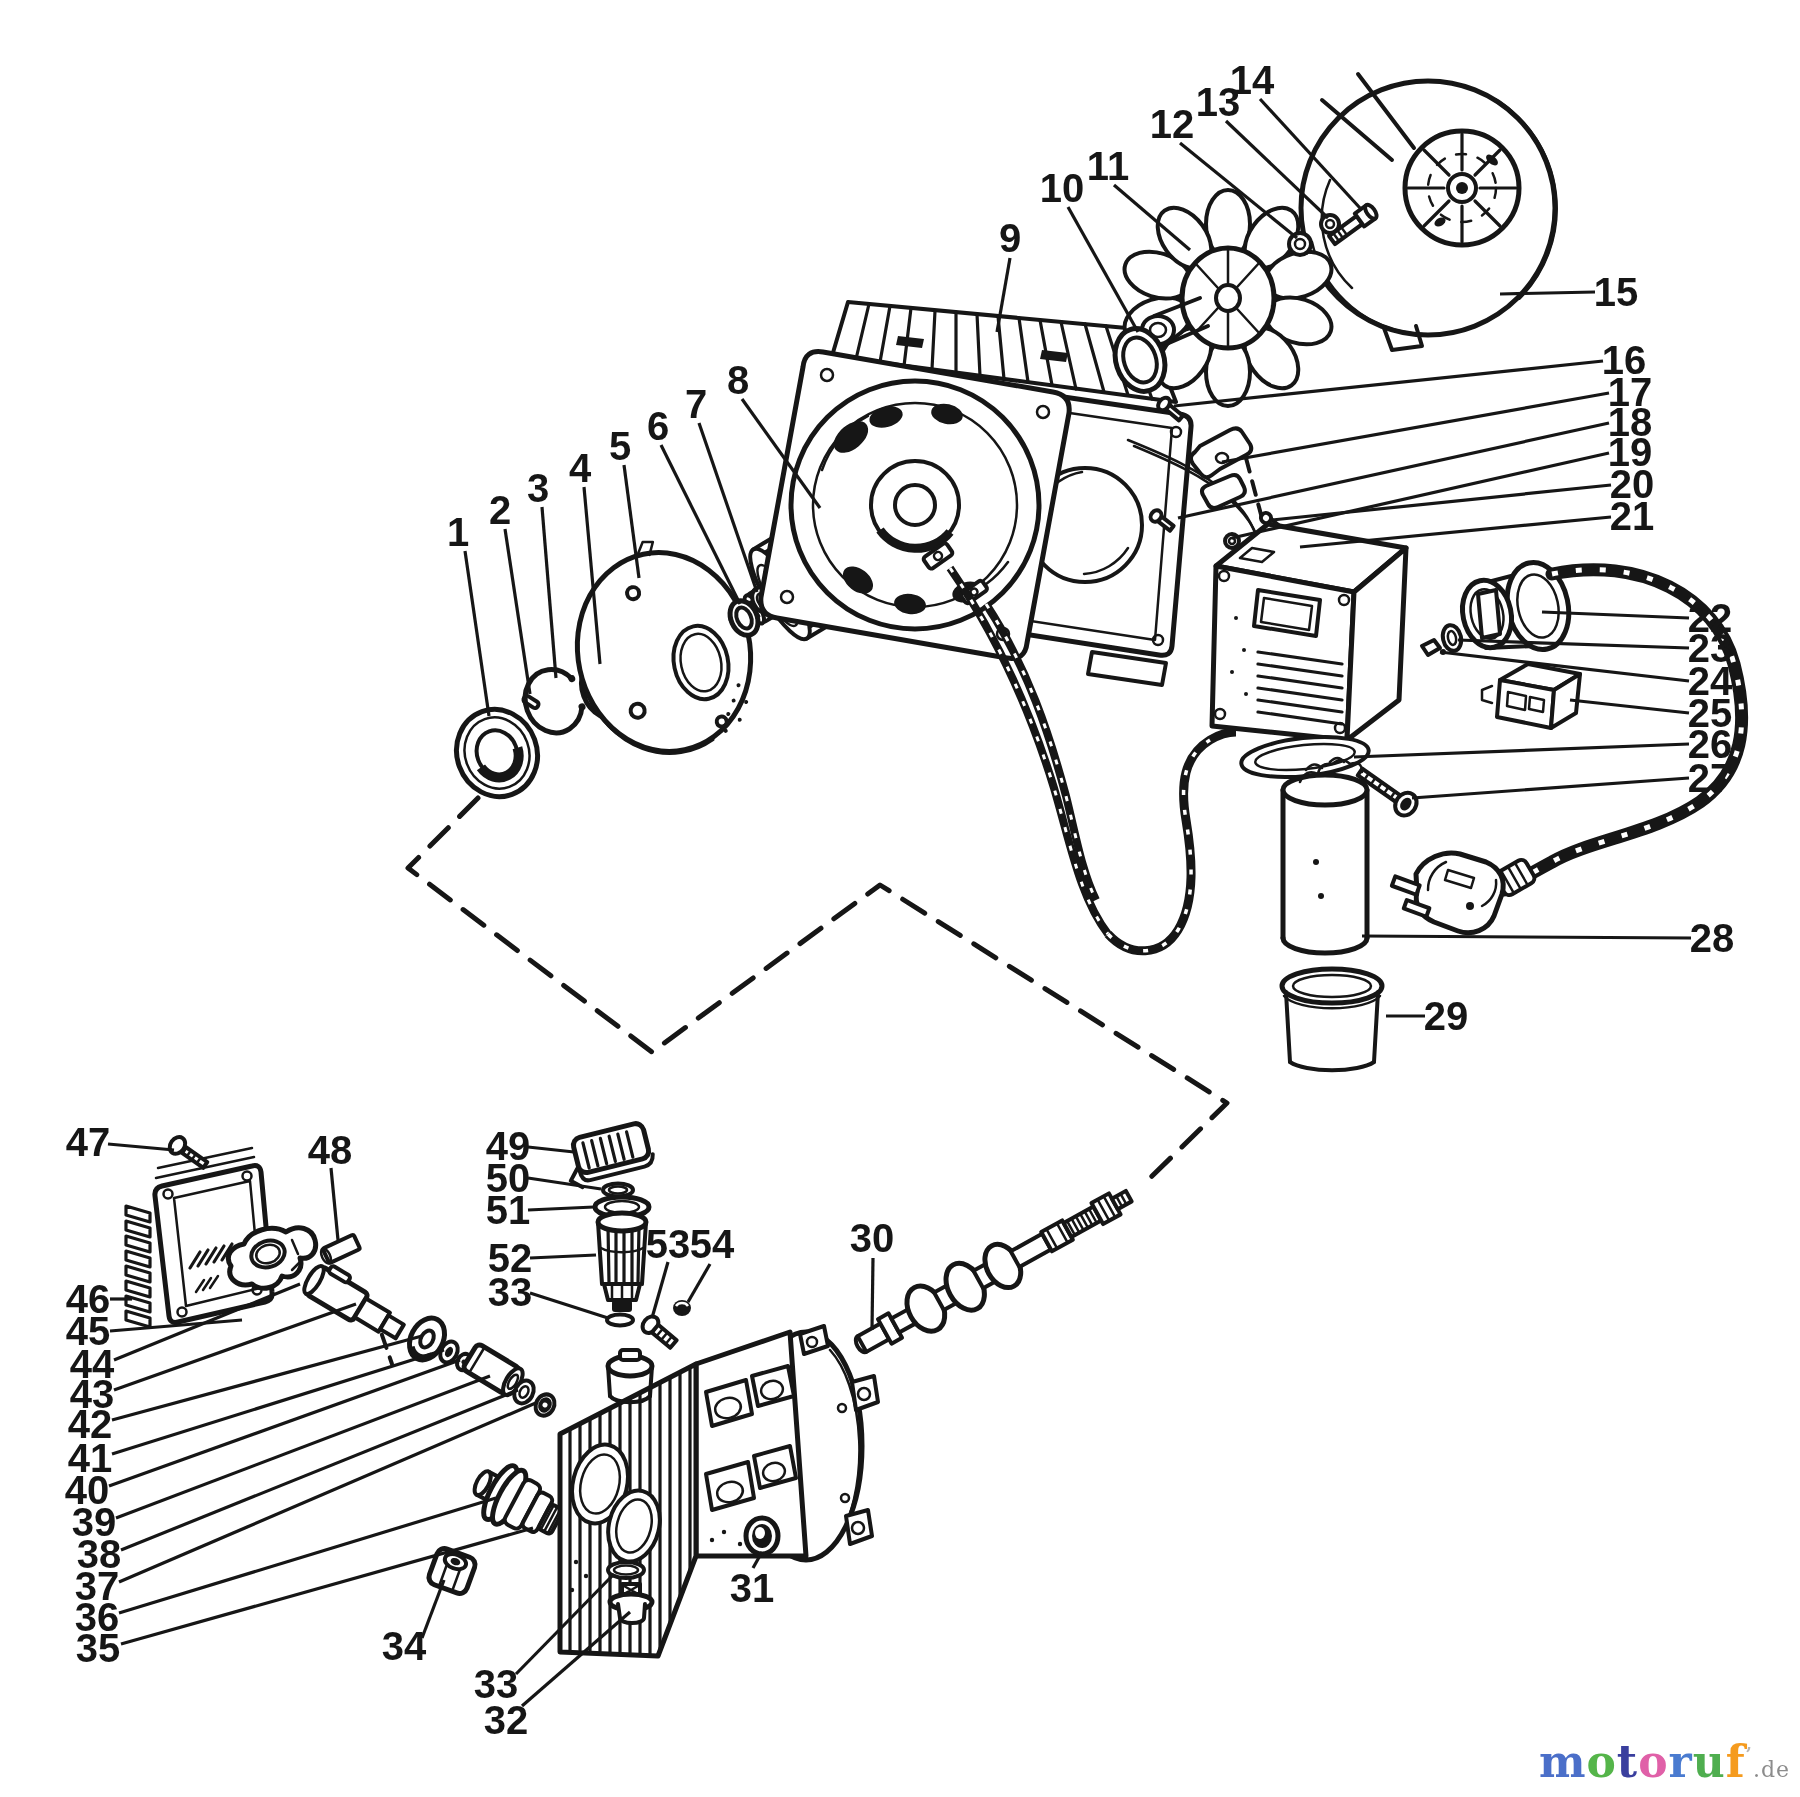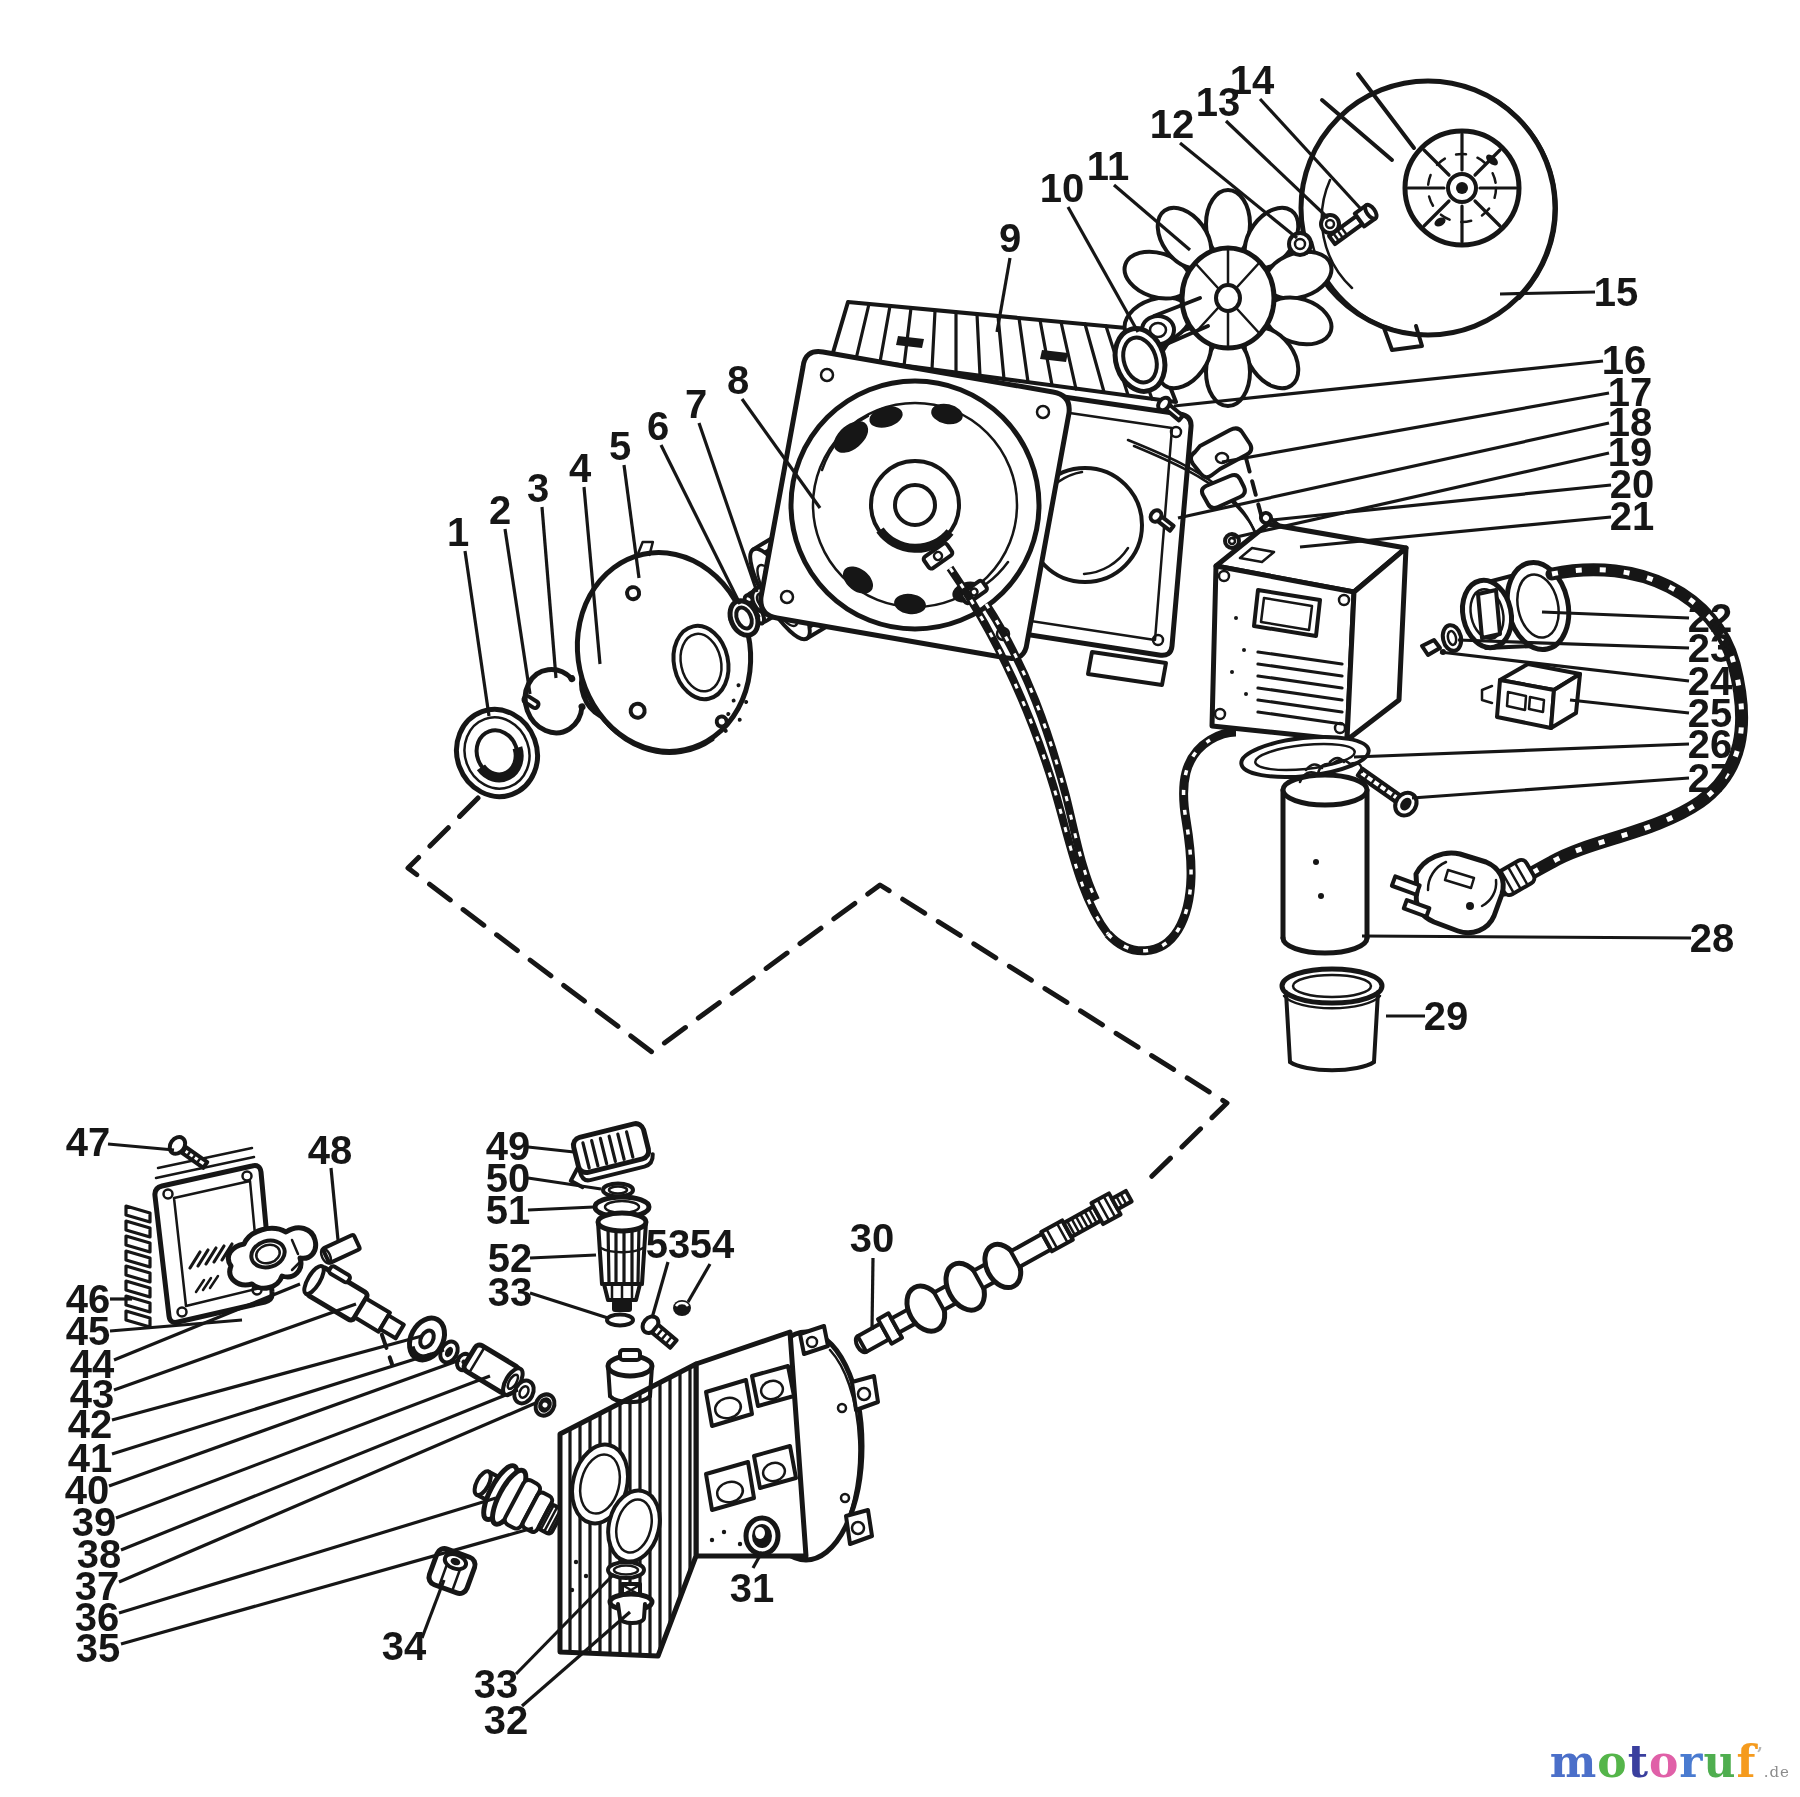--- a/index.html
+++ b/index.html
@@ -9,21 +9,21 @@
   .sf{stroke:#161616;fill:#ffffff;stroke-width:4;stroke-linejoin:round;stroke-linecap:round;}
   .s5{stroke-width:5;}
   .t{stroke-width:2.5;}
   .t3{stroke-width:3.2;}
   .k{fill:#161616;stroke:none;}
   .dash{stroke-dasharray:26 16;stroke-width:5;}
   .dash2{stroke-dasharray:14 10;stroke-width:4;}
   .leader{stroke:#161616;stroke-width:3.2;fill:none;}
   .callout{font-family:"Liberation Sans",sans-serif;font-weight:700;font-size:40px;fill:#161616;}
   .wm{position:absolute;right:10px;bottom:10px;font-family:"DejaVu Serif",serif;font-weight:700;font-size:44px;letter-spacing:1px;white-space:nowrap;}
-  .wm .suffix{font-size:15px;font-weight:400;}
+  .wm .suffix{font-size:22px;font-weight:400;}
   .wm .mark{font-size:18px;vertical-align:super;}
 </style>
 </head>
 <body>
 
 <div class="stage">
 <svg id="art" width="1800" height="1797" viewBox="0 0 1800 1797">
 
   <g>
     <path class="s dash" d="M478,798 L408,868 L652,1052 L880,885 L1227,1103 L1148,1180"></path>

